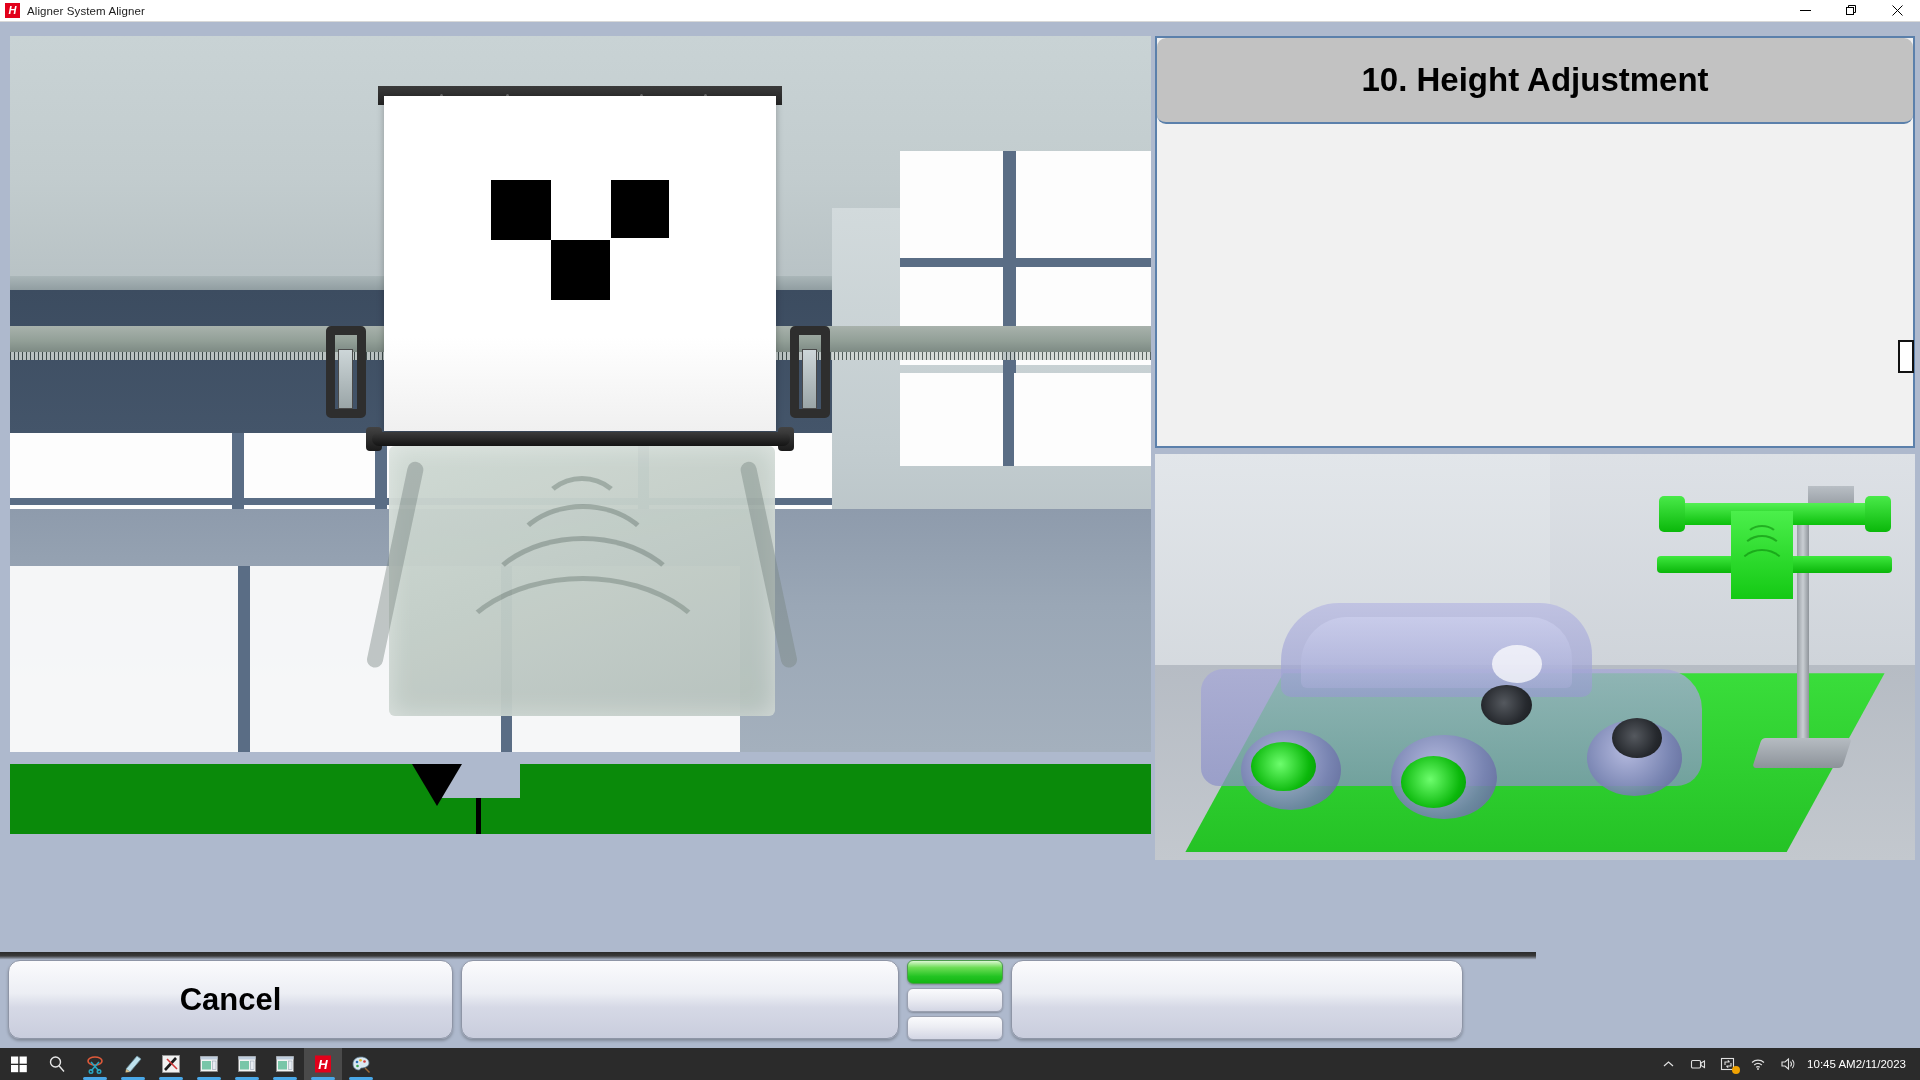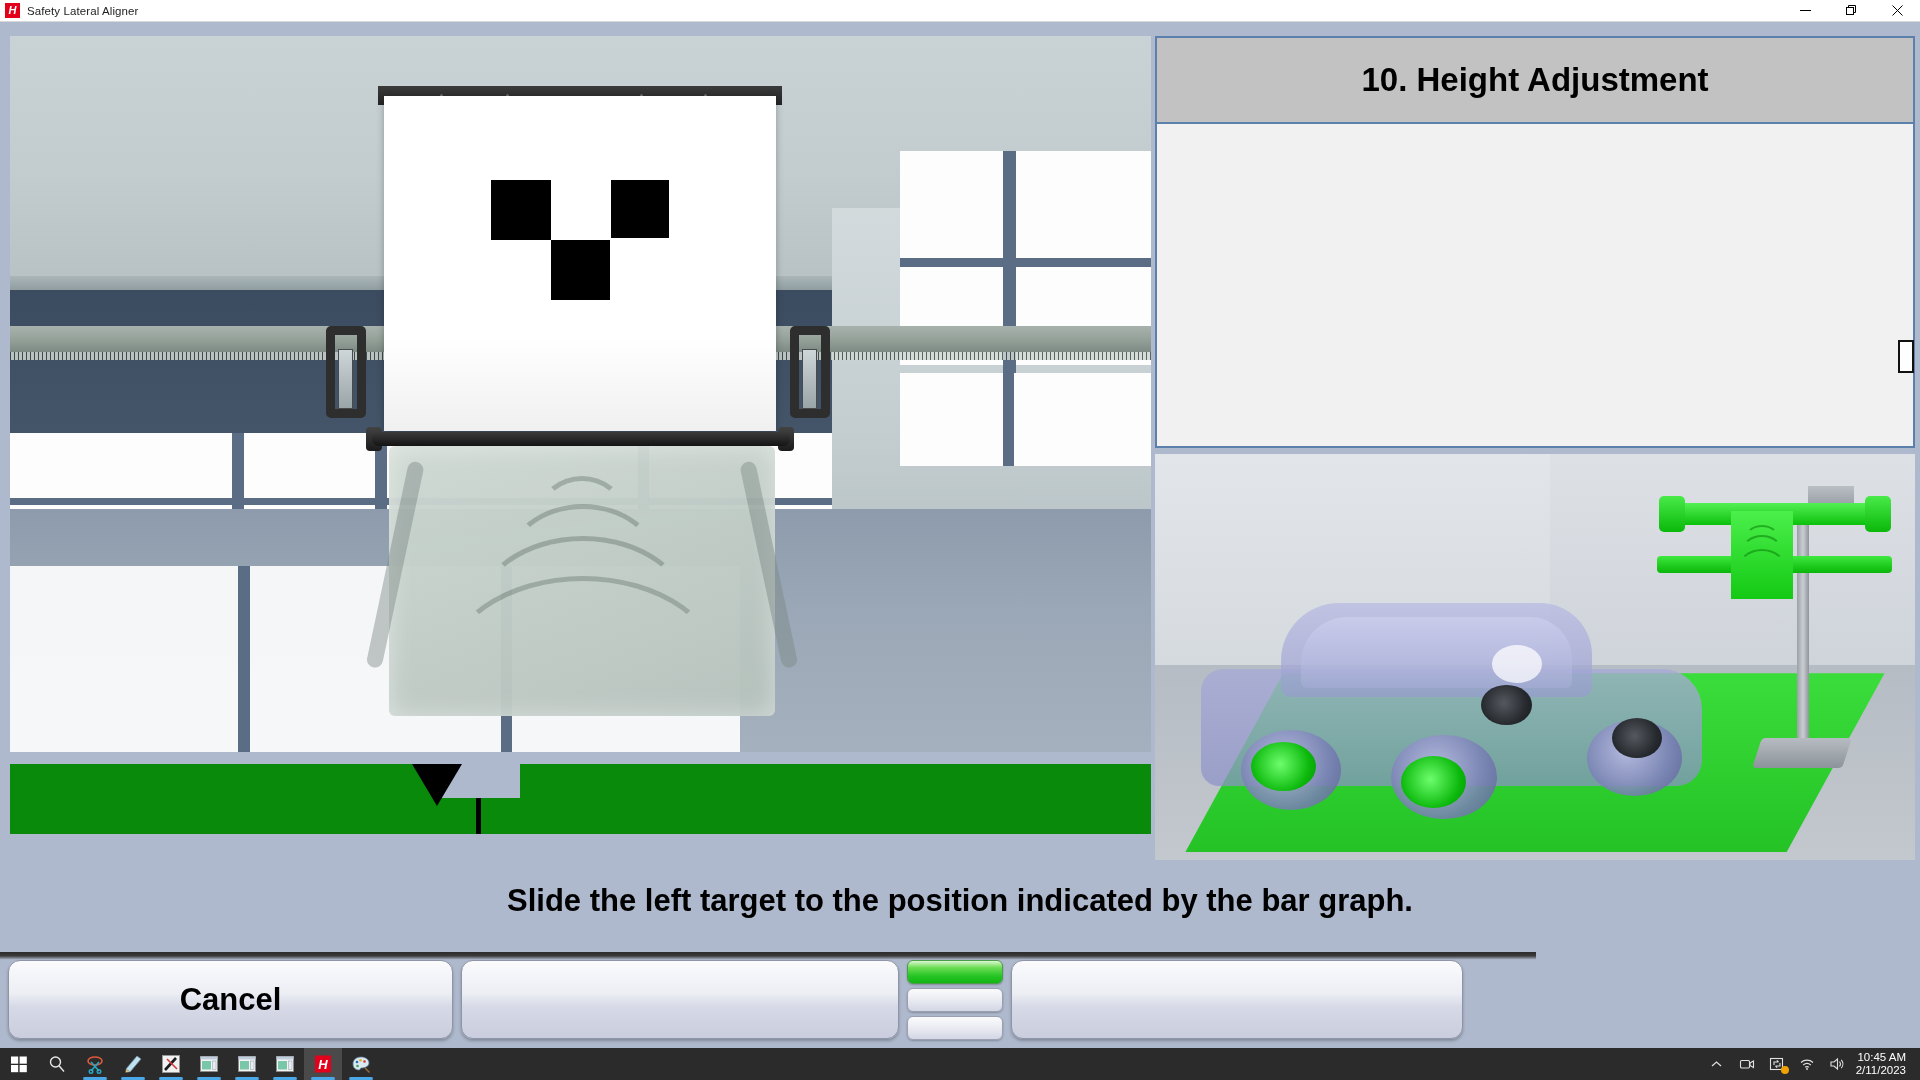--- a/index.html
+++ b/index.html
@@ -125,21 +125,21 @@
   #steplist{
     position:absolute; left:1155px; top:14px; width:760px; height:412px;
     border:2px solid #5b80ab; background:#f1f1f1;
   }
   .step{
     display:flex;align-items:center;justify-content:center;
     width:100%; font-weight:bold; color:#000; text-align:center;
   }
   .step.inactive{ background:#c2c2c2; }
   .step.active{ background:#f1f1f1; }
-  #step10{ height:86px; font-size:33px; border-bottom:2px solid #5b80ab;}
+  #step10{ height:86px; font-size:33px; border-bottom:2px solid #5b80ab;border-radius:9px;}
   #step11{ height:235px; font-size:37px; border-bottom:2px solid #5b80ab;}
   #step12{ height:85px; font-size:33px;}
 
   #side-handle{
     position:absolute; left:1898px; top:318px; width:16px; height:33px;
     background:#ffffff; border:2px solid #111;
   }
 
   
   #carpanel{
@@ -236,30 +236,30 @@
     background:#2b2b2b; display:flex; align-items:center;
   }
   .tb-item{ width:38px;height:32px;display:flex;align-items:center;justify-content:center;
     position:relative; }
   .tb-item.active{ background:#4a4a4a; }
   .tb-underline{position:absolute;bottom:0;left:7px;width:24px;height:3px;background:#4aa8e8;border-radius:2px;}
   .tb-ico{ width:20px;height:20px;display:block;}
   #tray{ margin-left:auto; display:flex; align-items:center; gap:0; padding-right:6px;}
   .tray-btn{ width:30px;height:32px;display:flex;align-items:center;justify-content:center;}
   #clock{ color:#fff;font-size:11.5px;line-height:13px;text-align:right;
-    padding:0 8px 0 4px; display:flex;flex-direction:column;justify-content:center;}
+    padding:0 8px 0 4px; display:flex;flex-direction:row;justify-content:center;}
 </style>
 </head>
 <body>
 
 <div id="titlebar">
   <div id="app-logo">
       <span>H</span>
     </div>
-  <div id="app-title">Safety Lateral Aligner</div>
+  <div id="app-title">Aligner System Aligner</div>
   <div class="wincontrols">
     <div class="wc">
       <svg width="11" height="11" viewBox="0 0 11 11">
           <line x1="0" y1="5.5" x2="11" y2="5.5" stroke="#000" stroke-width="1"></line>
         </svg>
     </div>
     <div class="wc">
       <svg width="11" height="11" viewBox="0 0 11 11">
         <rect x="0.5" y="2.5" width="7" height="7" fill="none" stroke="#000" stroke-width="1"></rect>
         <polyline points="2.5,2.5 2.5,0.5 9.5,0.5 9.5,7.5 7.5,7.5" fill="none" stroke="#000" stroke-width="1"></polyline>
@@ -383,21 +383,20 @@
       <div class="wheel" style="left:8%;bottom:4%;width:20%;height:34%;"></div>
       <div class="wheel" style="left:38%;bottom:0%;width:21%;height:36%;"></div>
       <div class="wheel" style="left:77%;bottom:10%;width:19%;height:32%;"></div>
       <div class="clampw" style="left:10%;bottom:12%;width:13%;height:21%;"></div>
       <div class="clampw" style="left:40%;bottom:5%;width:13%;height:22%;"></div>
       <div class="clampw" style="left:56%;bottom:40%;width:10%;height:17%;background:radial-gradient(circle at 45% 45%,#55595f,#26292e 62%,#17191c);"></div>
       <div class="clampw" style="left:82%;bottom:26%;width:10%;height:17%;background:radial-gradient(circle at 45% 45%,#55595f,#26292e 62%,#17191c);"></div>
     </div>
   </div>
 
-  <div id="instruction">Slide the left target to the position indicated by the bar graph.</div>
 
   <div id="buttonbar">
     <div id="buttonbar-inner">
       <div id="btn-cancel" class="btn grey">
         <span>Cancel</span>
       </div>
       <div id="btn-blank1" class="btn grey">
         <span></span>
       </div>
       <div id="segstack">

